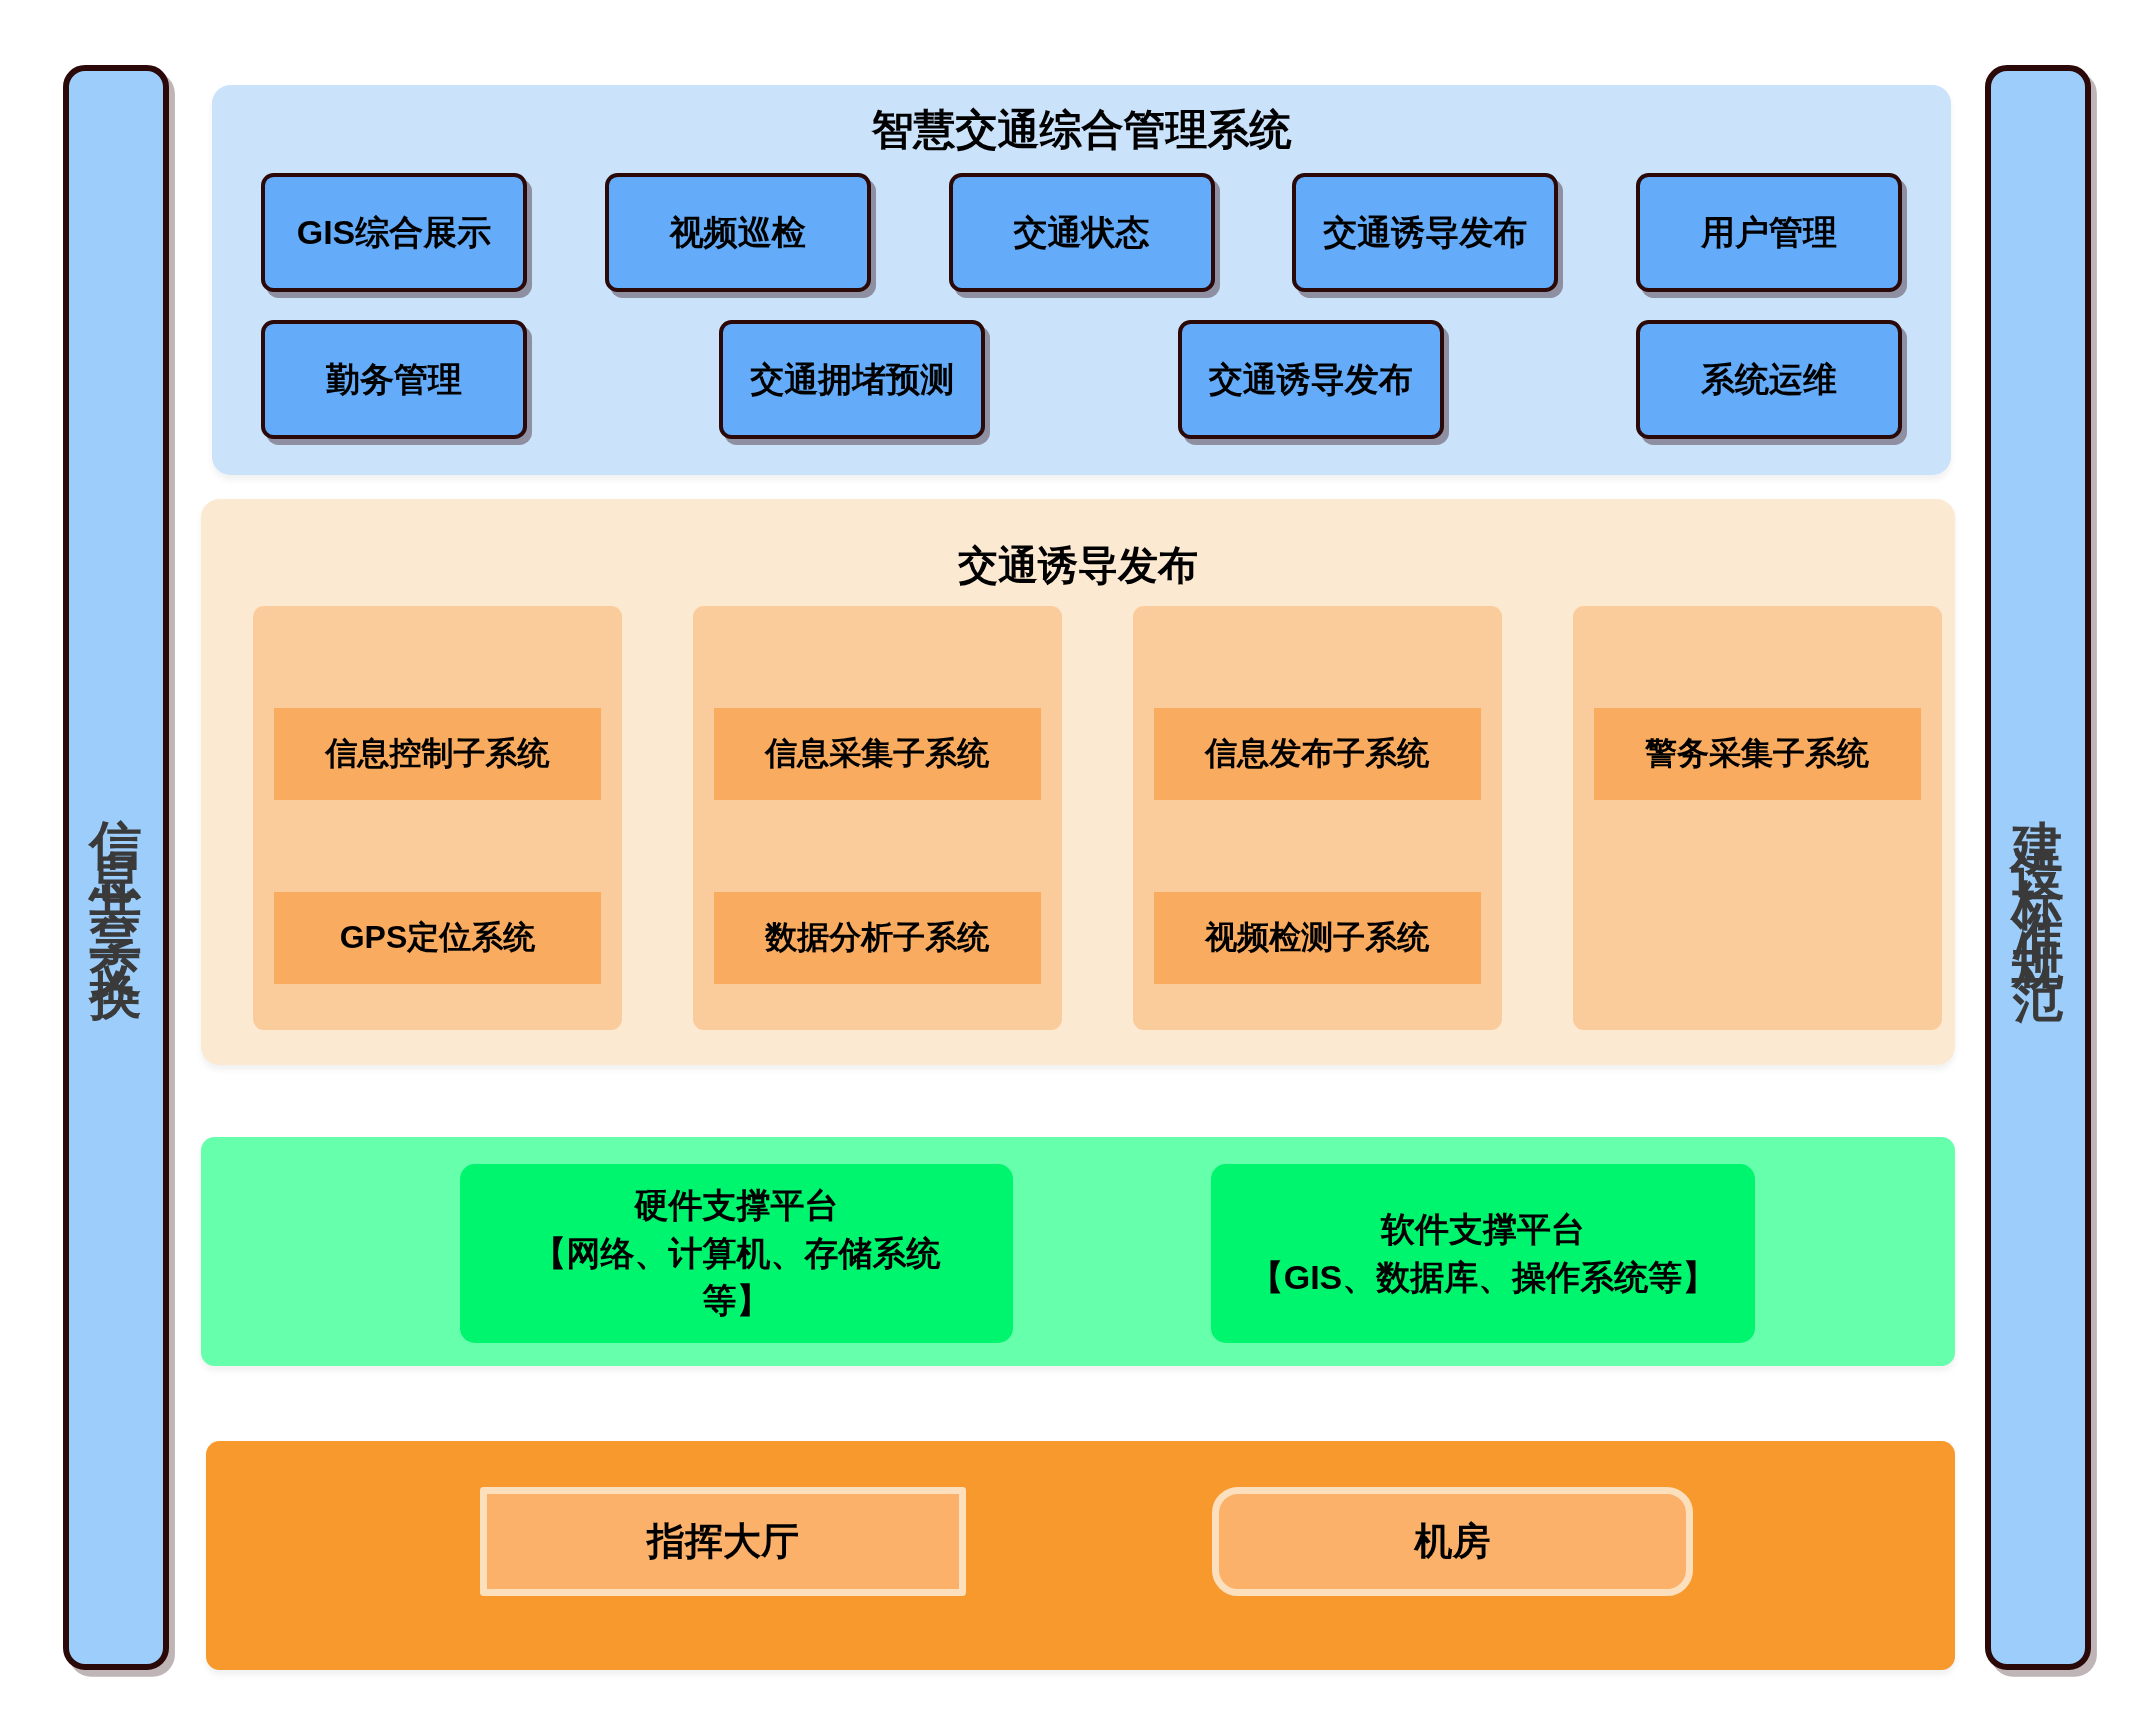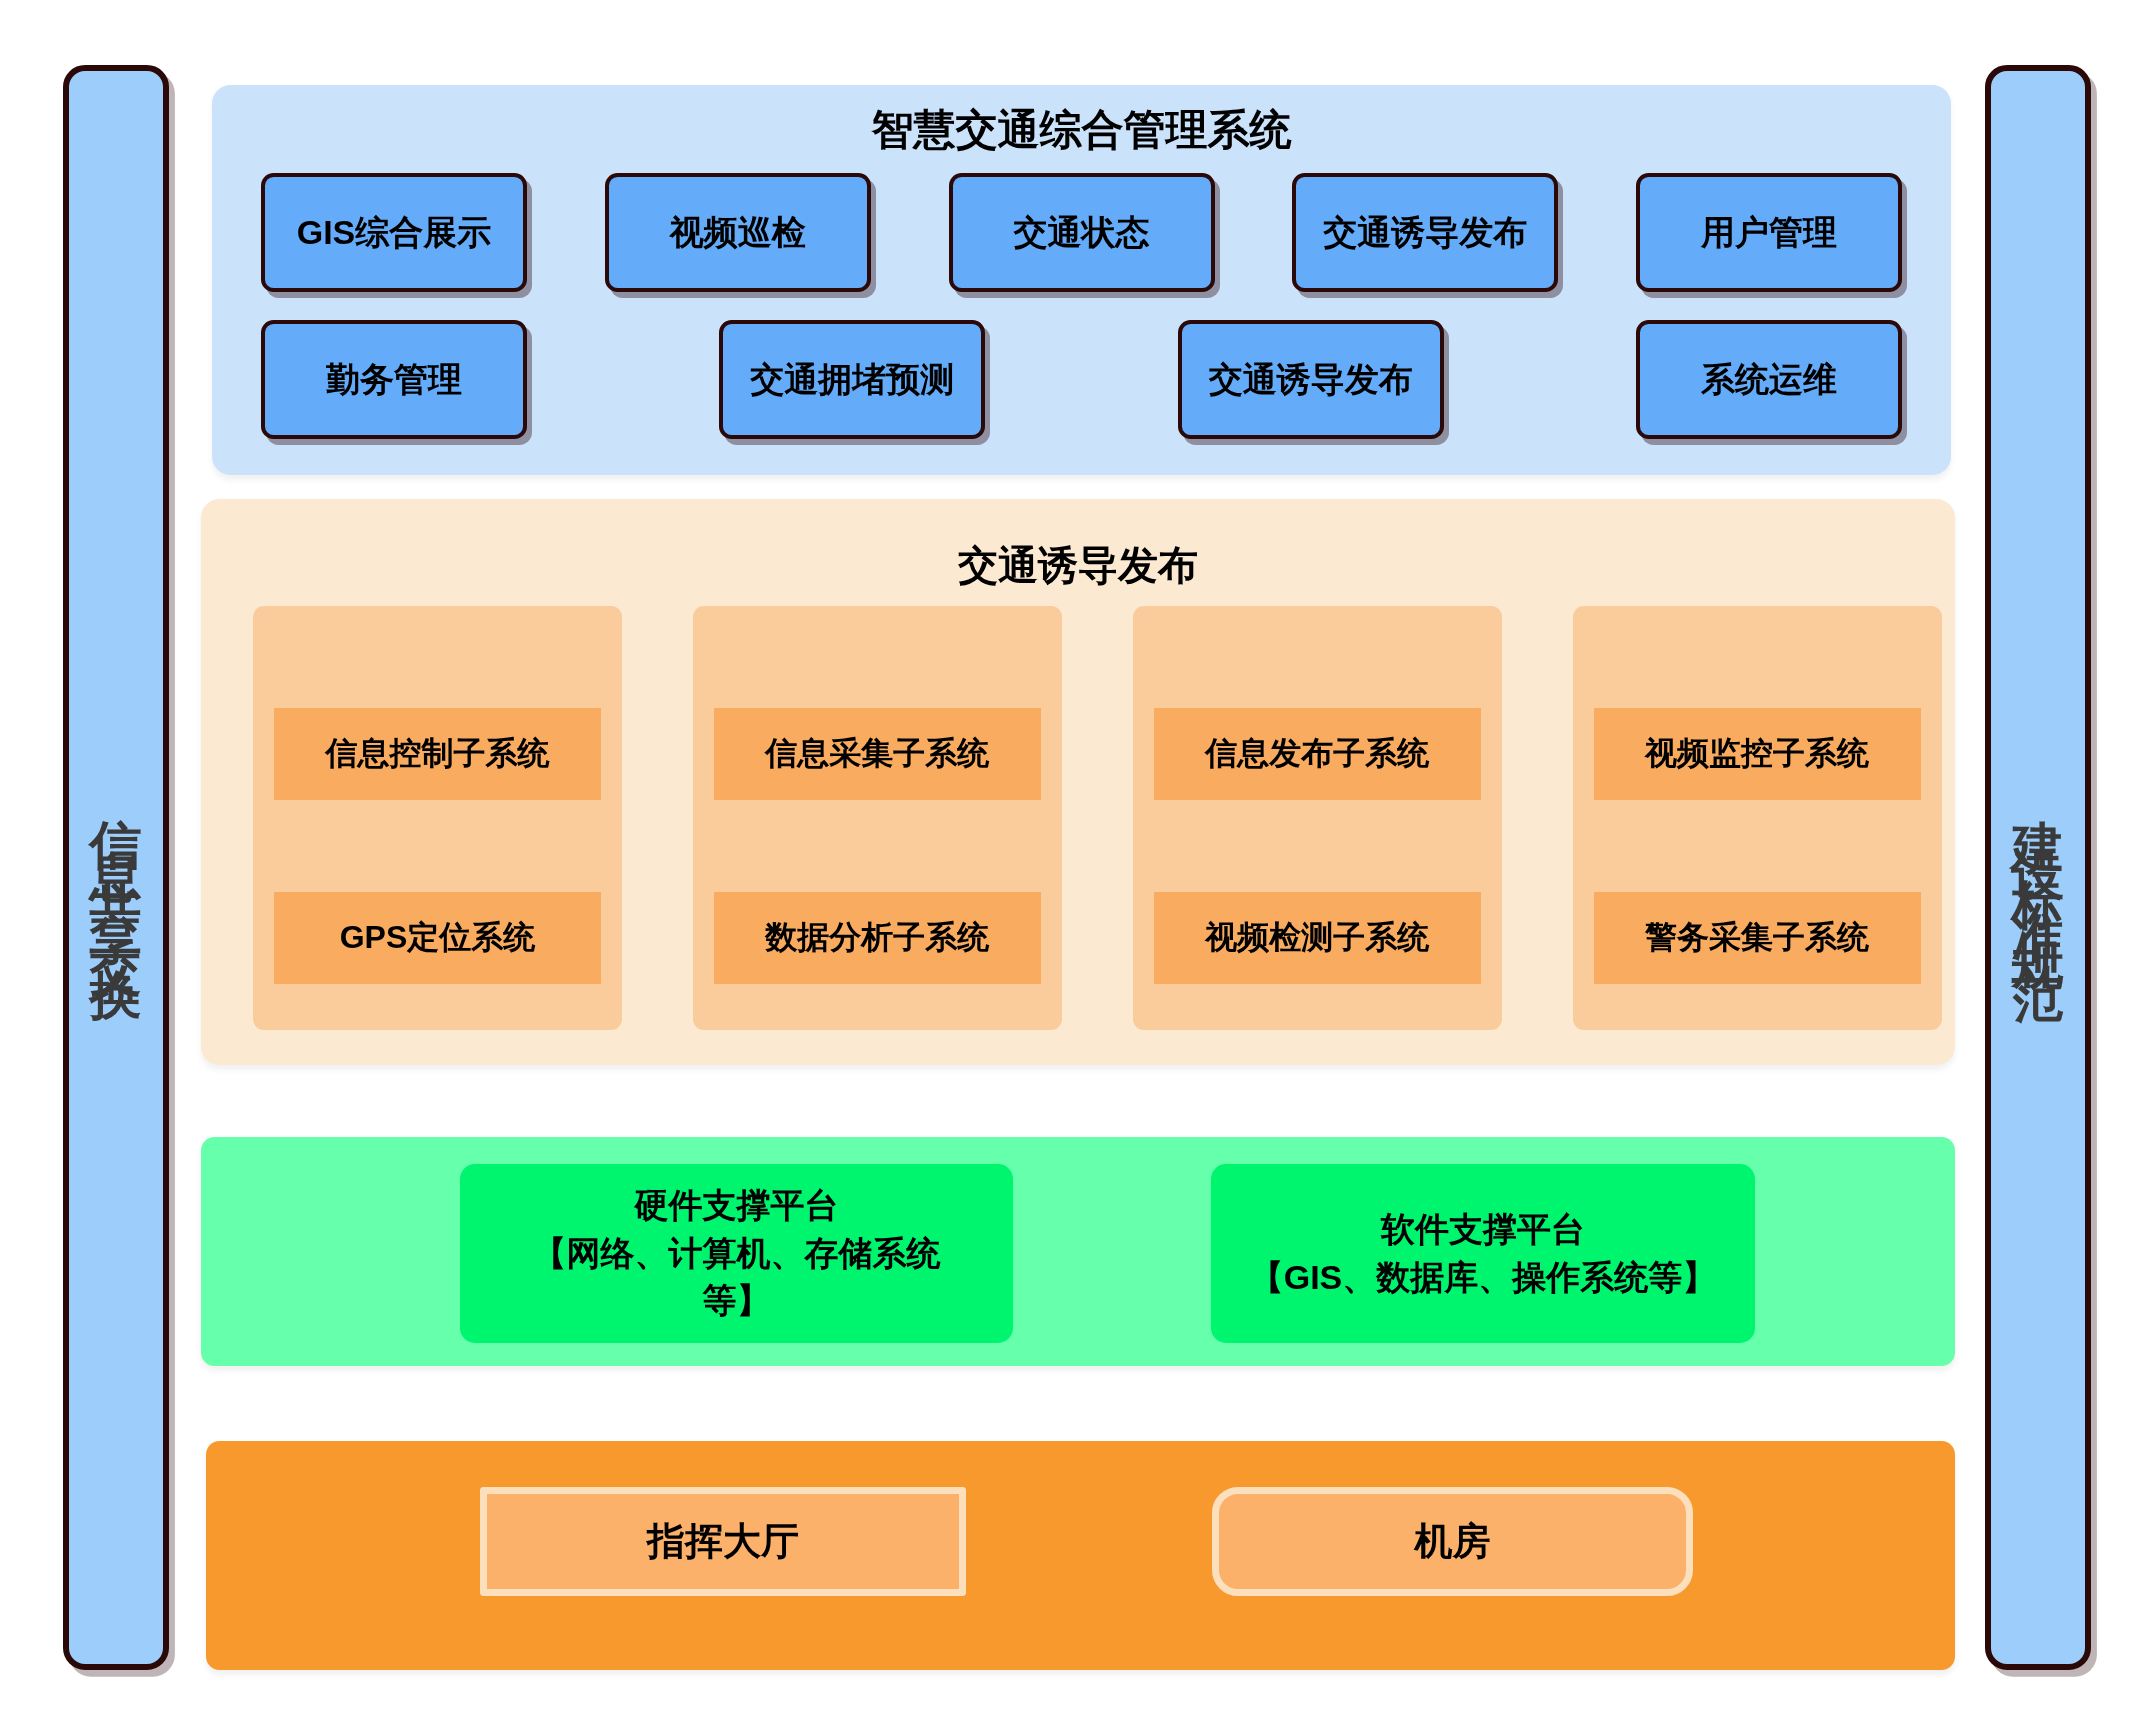--- a/index.html
+++ b/index.html
@@ -138,21 +138,20 @@
       </div>
       <div class="biz-group">
         <div class="biz-item">信息采集子系统</div>
         <div class="biz-item">数据分析子系统</div>
       </div>
       <div class="biz-group">
         <div class="biz-item">信息发布子系统</div>
         <div class="biz-item">视频检测子系统</div>
       </div>
       <div class="biz-group">
-        <div class="biz-item">视频监控子系统</div>
         <div class="biz-item">警务采集子系统</div>
       </div>
     </div>
   </div>
 
   <div class="section platform-section">
     <div class="platform-box hardware">
       <div>硬件支撑平台</div>
       <div>【网络、计算机、存储系统</div>
       <div>等】</div>

